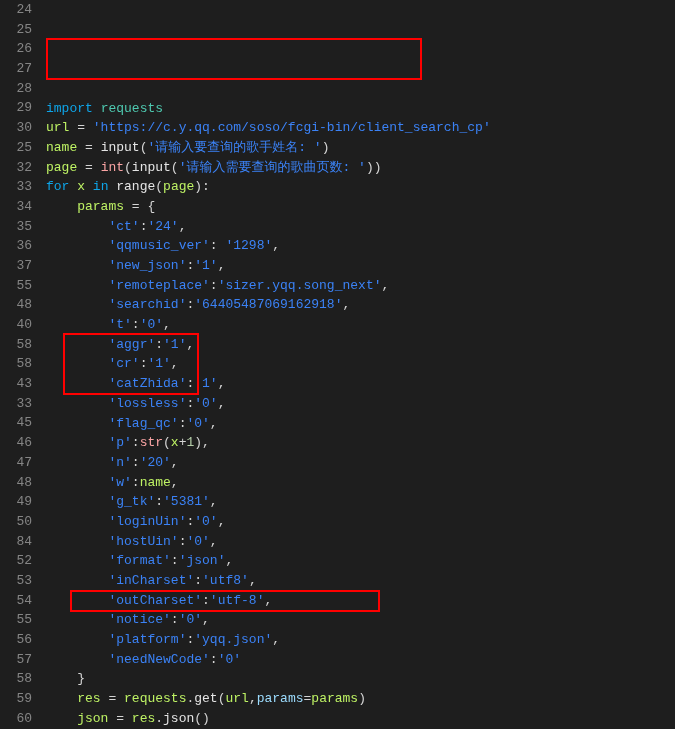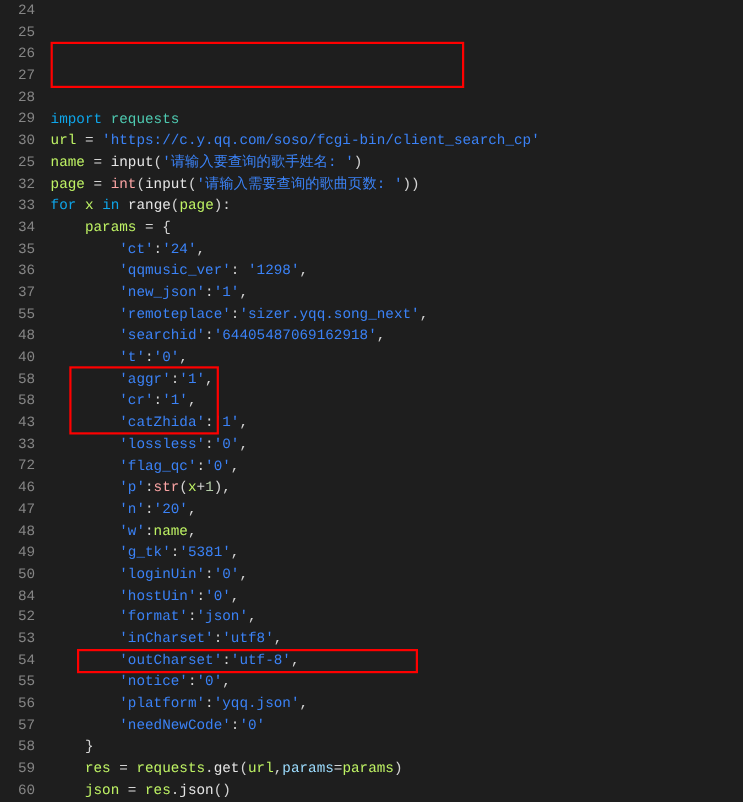--- a/index.html
+++ b/index.html
@@ -73,21 +73,21 @@
       <div class="ln">35</div>
       <div class="ln">36</div>
       <div class="ln">37</div>
       <div class="ln">55</div>
       <div class="ln">48</div>
       <div class="ln">40</div>
       <div class="ln">58</div>
       <div class="ln">58</div>
       <div class="ln">43</div>
       <div class="ln">33</div>
-      <div class="ln">72</div>
+      <div class="ln">45</div>
       <div class="ln">46</div>
       <div class="ln">47</div>
       <div class="ln">48</div>
       <div class="ln">49</div>
       <div class="ln">50</div>
       <div class="ln">84</div>
       <div class="ln">52</div>
       <div class="ln">53</div>
       <div class="ln">54</div>
       <div class="ln">55</div>

